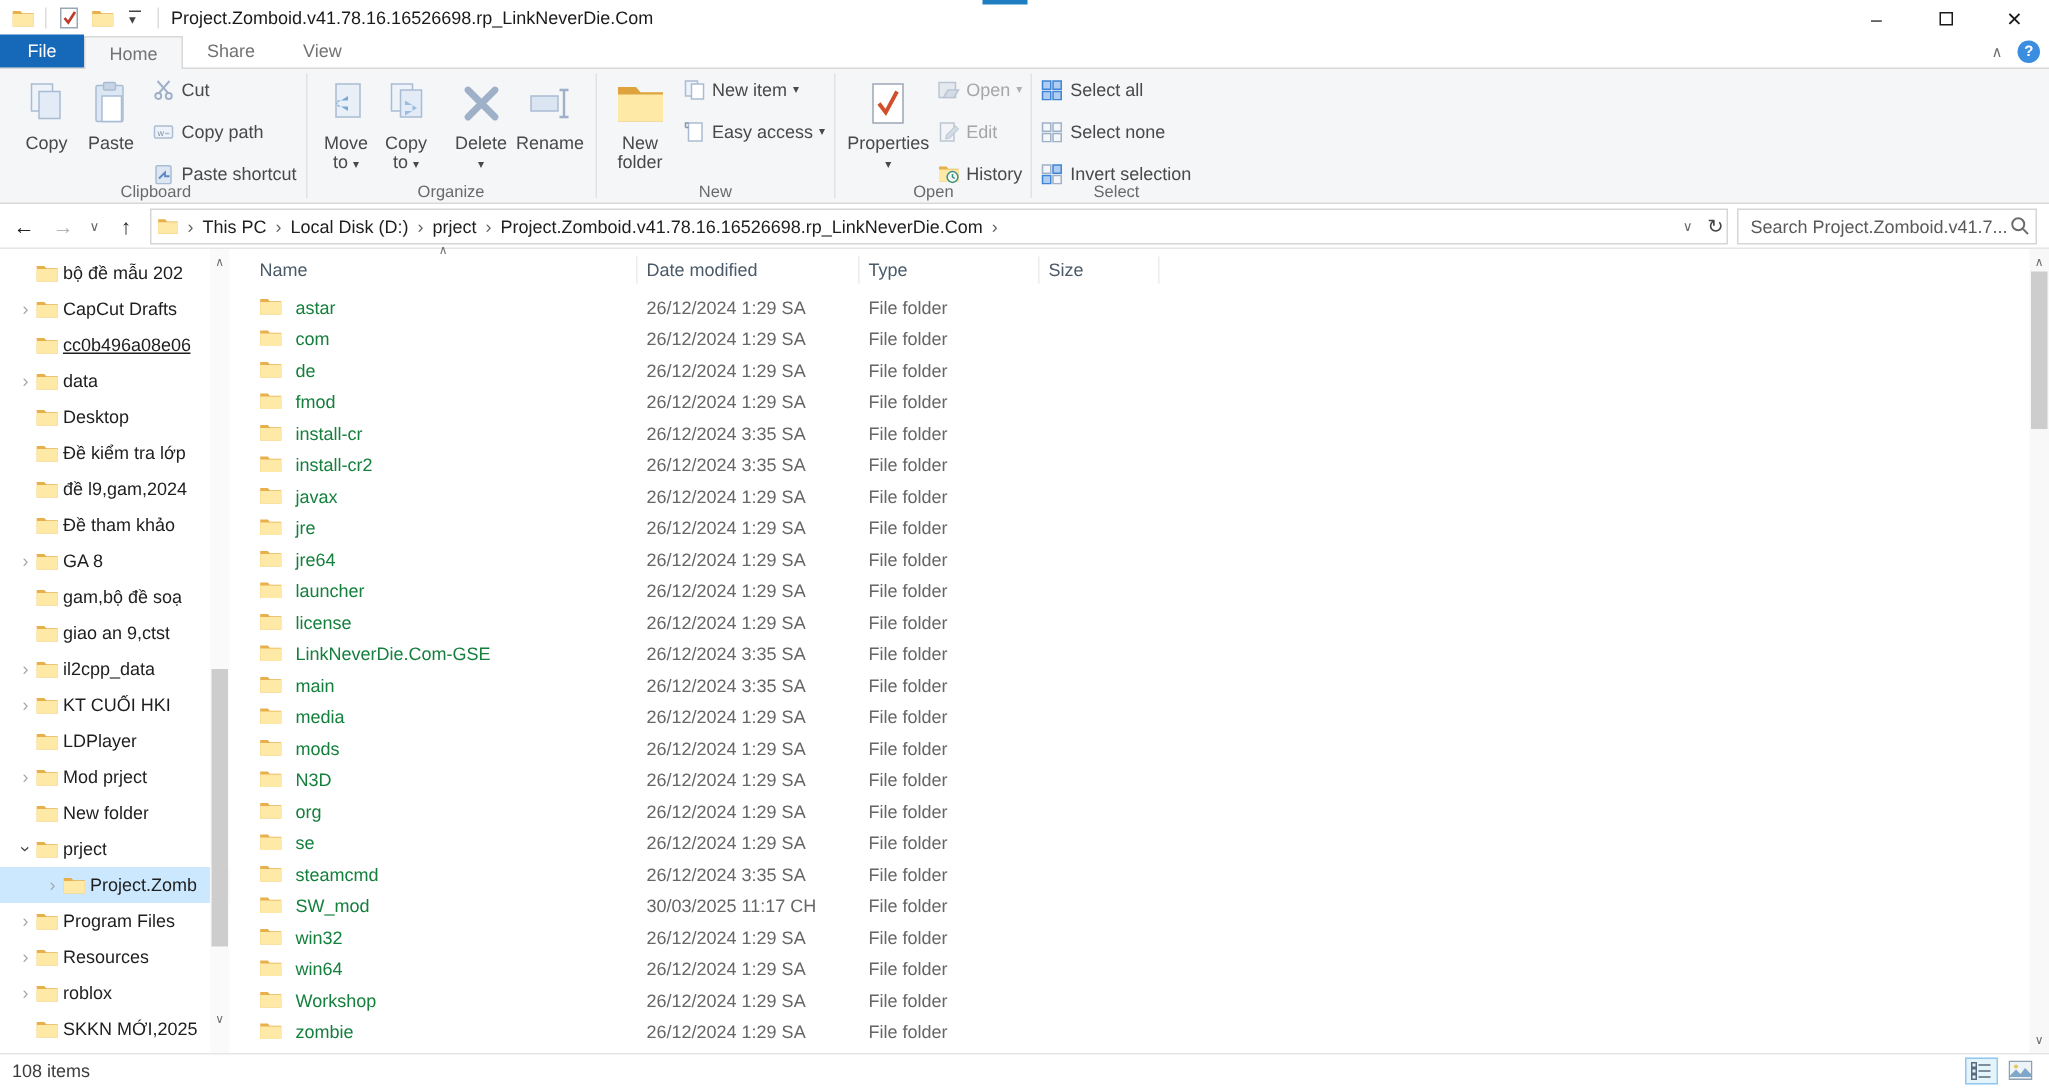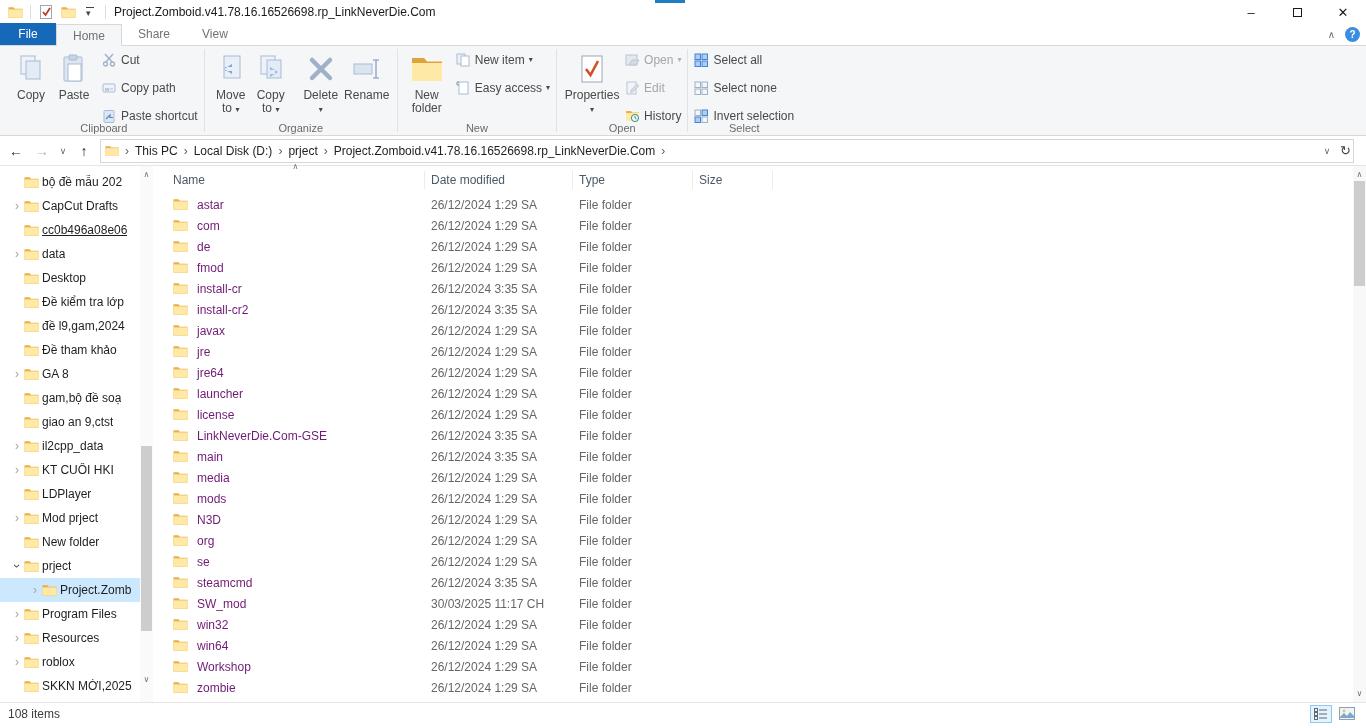--- a/index.html
+++ b/index.html
@@ -75,21 +75,21 @@
   .fheader { display:flex; height:28px; align-items:center; color:#4a5a68; }
   .fh { padding:0 6px; border-right:1px solid #ececec; height:18px; display:flex; align-items:center; position:relative; }
   .fh.name { width:258px; }
   .fh.date { width:148px; }
   .fh.type { width:120px; }
   .fh.size { width:80px; }
   .sort-asc { position:absolute; top:-9px; left:50%; transform:translateX(-50%); font-size:8px; color:#6f6f6f; }
 
   .frow { display:flex; height:21px; align-items:center; }
   .fcell { padding:0 6px; overflow:hidden; white-space:nowrap; }
-  .fcell.name { width:258px; display:flex; align-items:center; gap:6px; color:#701a75; }
+  .fcell.name { width:258px; display:flex; align-items:center; gap:6px; color:#15803d; }
   .fcell.date { width:148px; color:#666; }
   .fcell.type { width:120px; color:#666; }
   .fcell.size { width:80px; }
 
   
   .statusbar { height:22px; border-top:1px solid #e5e5e5; display:flex; align-items:center; padding:0 8px; background:#fff; }
   .status-count { color:#3c3c3c; }
   .view-toggles { margin-left:auto; display:flex; gap:4px; }
   .vbtn { width:22px; height:18px; display:flex; align-items:center; justify-content:center; border:1px solid transparent; }
   .vbtn.active { border-color:#90c8f0; background:#e5f3fb; }
@@ -378,20 +378,27 @@
         <span class="crumb">prject</span>
         <span class="crumb-sep">›</span>
         <span class="crumb">Project.Zomboid.v41.78.16.16526698.rp_LinkNeverDie.Com</span>
         <span class="crumb-sep">›</span>
       </span>
     <div class="addr-right">
       <span class="nav-btn small">∨</span>
       <span style="font-size:13px;color:#444">↻</span>
     </div>
   </div>
+  <div class="search-box">
+    <input placeholder="Search Project.Zomboid.v41.7..." style="">
+    <svg width="13" height="13" viewBox="0 0 13 13">
+        <circle cx="5.5" cy="5.5" r="4" fill="none" stroke="#6b6b6b" stroke-width="1.3"></circle>
+        <line x1="8.6" y1="8.6" x2="12" y2="12" stroke="#6b6b6b" stroke-width="1.3"></line>
+      </svg>
+  </div>
 </div>
 
 <div class="main">
 
   <div class="sidebar">
     <div id="tree">
         <div class="srow" style="padding-left: 10px;">
           <span class="exp"></span>
           <span class="fico">
             <svg width="15" height="13" viewBox="0 0 16 13">

